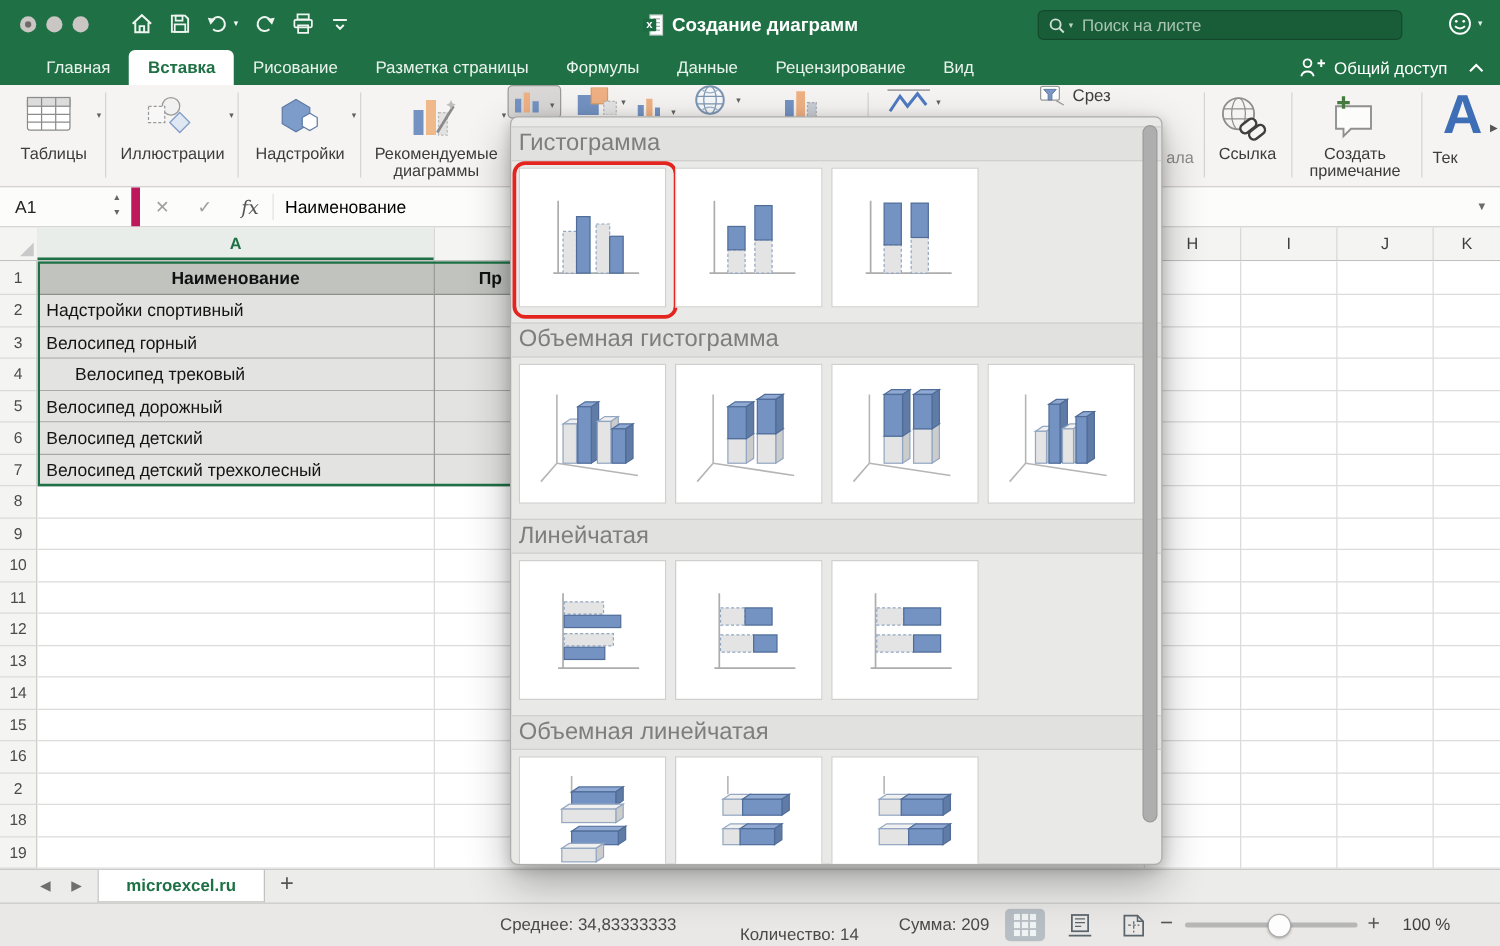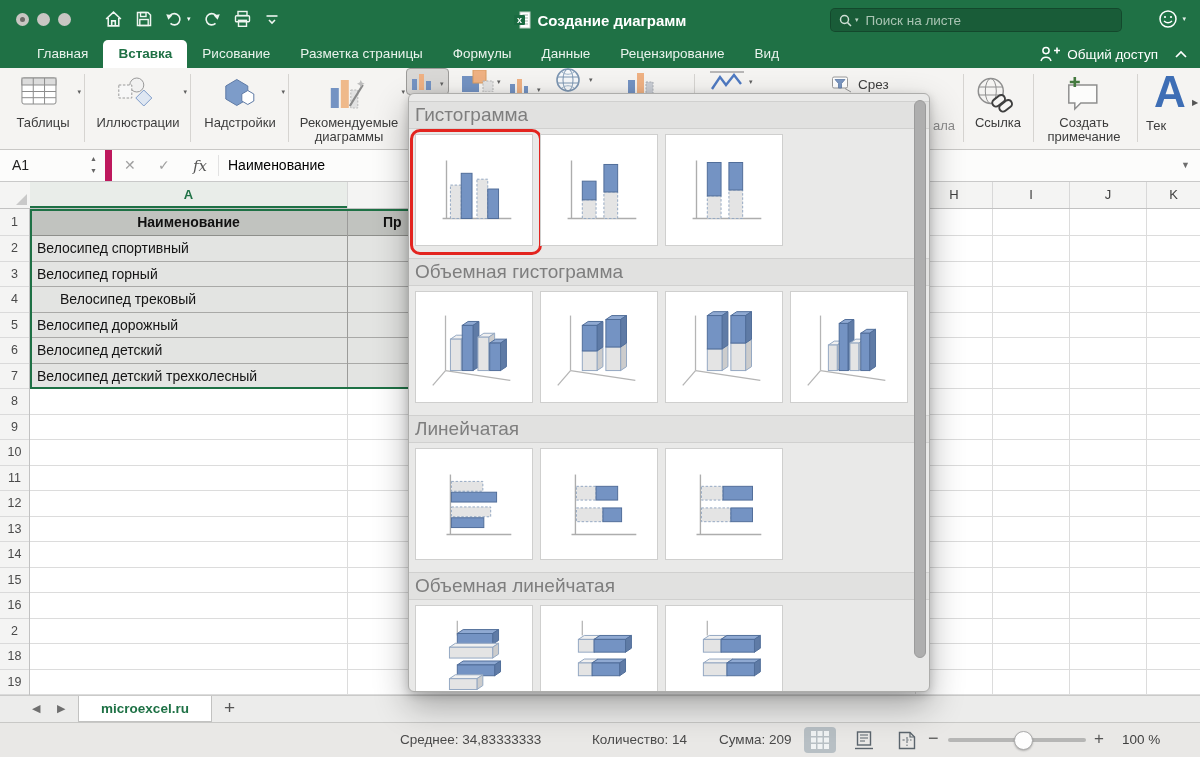--- a/index.html
+++ b/index.html
@@ -281,21 +281,21 @@
         </svg>
     </div>
     <div class="vdiv" style="left:694px;height:20px;"></div>
     <div class="cbtn" style="left:708px;top:2px;">
       <svg width="38" height="22" viewBox="0 0 38 22">
           <path d="M2 2 H36" stroke="#a3a3a3" stroke-width="1.4"></path>
           <path d="M4 19 L12 7 L18 15 L26 5 L33 14" stroke="#4f7ac2" fill="none" stroke-width="2.4"></path>
         </svg>
       <span class="ccaret">▾</span>
     </div>
-    <div style="position:absolute;left:792px;top:8px;display:flex;align-items:center;gap:6px;padding-left:40px;">
+    <div style="position:absolute;left:792px;top:0;display:flex;align-items:center;gap:6px;padding-left:40px;">
       <svg width="20" height="17" viewBox="0 0 20 17">
           <rect x="0.5" y="1" width="15" height="11" rx="1.5" fill="#fff" stroke="#9a9a9a"></rect>
           <path d="M3 3.5 H13 L9.5 7.5 V12 H6.5 V7.5 Z" fill="#7b97c2" stroke="#5f7ba6" stroke-width="0.8"></path>
           <path d="M13 12.5 L19 16" stroke="#9a9a9a"></path>
         </svg>
       <span class="minilbl">Срез</span>
     </div>
     <span class="timetail">ала</span>
     <div class="vdiv" style="left:963px;"></div>
     <div class="rgrp" style="left:966px;width:64px;">
@@ -392,21 +392,21 @@
       <div class="hline" style="top: 102.5px;"></div>
       <div class="hline" style="top: 77px;"></div>
       <div class="hline" style="top: 51.5px;"></div>
       <div class="hline" style="top: 26px;"></div>
     <div class="sel-block">
       <div class="selhdr">
         <span class="a1text">Наименование</span>
         <span class="b1text">Пр</span>
       </div>
       <div class="selrow" style="top:27px;">
-          <span>Велосипед спортивный</span>
+          <span>Надстройки спортивный</span>
         </div>
       <div class="selrow" style="top:52.5px;">
           <span>Велосипед горный</span>
         </div>
       <div class="selrow" style="top:78px;padding-left:23px;">
           <span>Велосипед трековый</span>
         </div>
       <div class="selrow" style="top:103.5px;">
           <span>Велосипед дорожный</span>
         </div>
@@ -606,21 +606,21 @@
 
   <div id="sheettabs">
     <span class="tnav" style="left:32px;">◀</span>
     <span class="tnav" style="left:57px;">▶</span>
     <div class="sheettab"><span>microexcel.ru</span></div>
     <span class="addsheet">+</span>
   </div>
 
   <div id="statusbar">
     <span class="stat" style="left:400px;"><span>Среднее:</span> <span>34,83333333</span></span>
-    <span class="stat" style="left:592px;"><span>Количество:</span> <span>14</span></span>
+    <span class="stat" style="left:592px;margin-top:8px;"><span>Количество:</span> <span>14</span></span>
     <span class="stat" style="left:719px;"><span>Сумма:</span> <span>209</span></span>
     <div class="vbtn on" style="left:804px;">
       <svg width="18" height="18" viewBox="0 0 18 18">
           <g fill="#f0f3f4">
             <rect x="0" y="0" width="5" height="5"></rect>
             <rect x="6.5" y="0" width="5" height="5"></rect>
             <rect x="13" y="0" width="5" height="5"></rect>
             <rect x="0" y="6.5" width="5" height="5"></rect>
             <rect x="6.5" y="6.5" width="5" height="5"></rect>
             <rect x="13" y="6.5" width="5" height="5"></rect>

